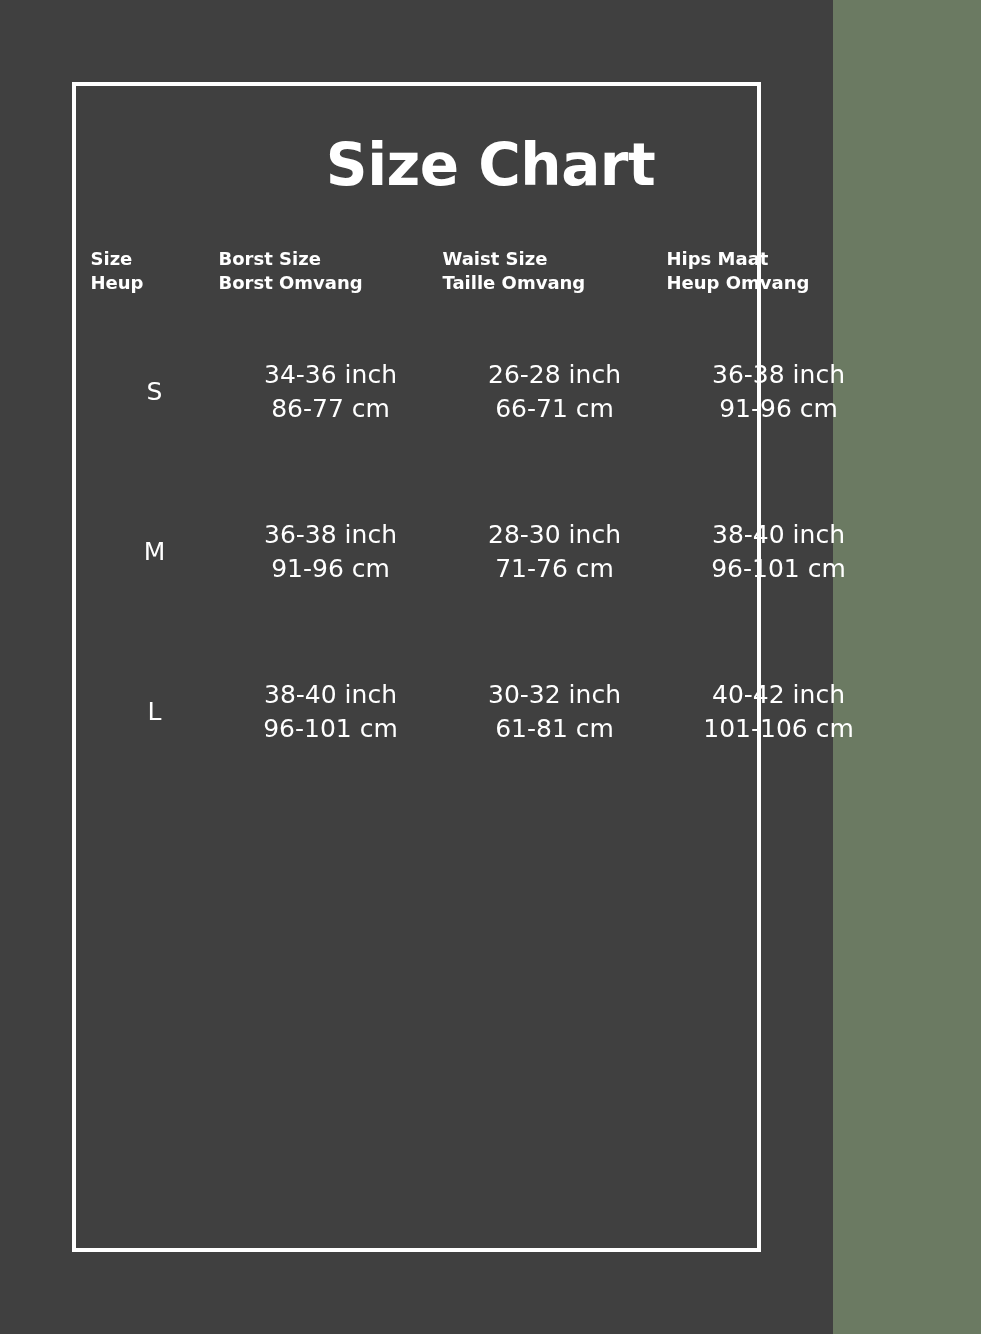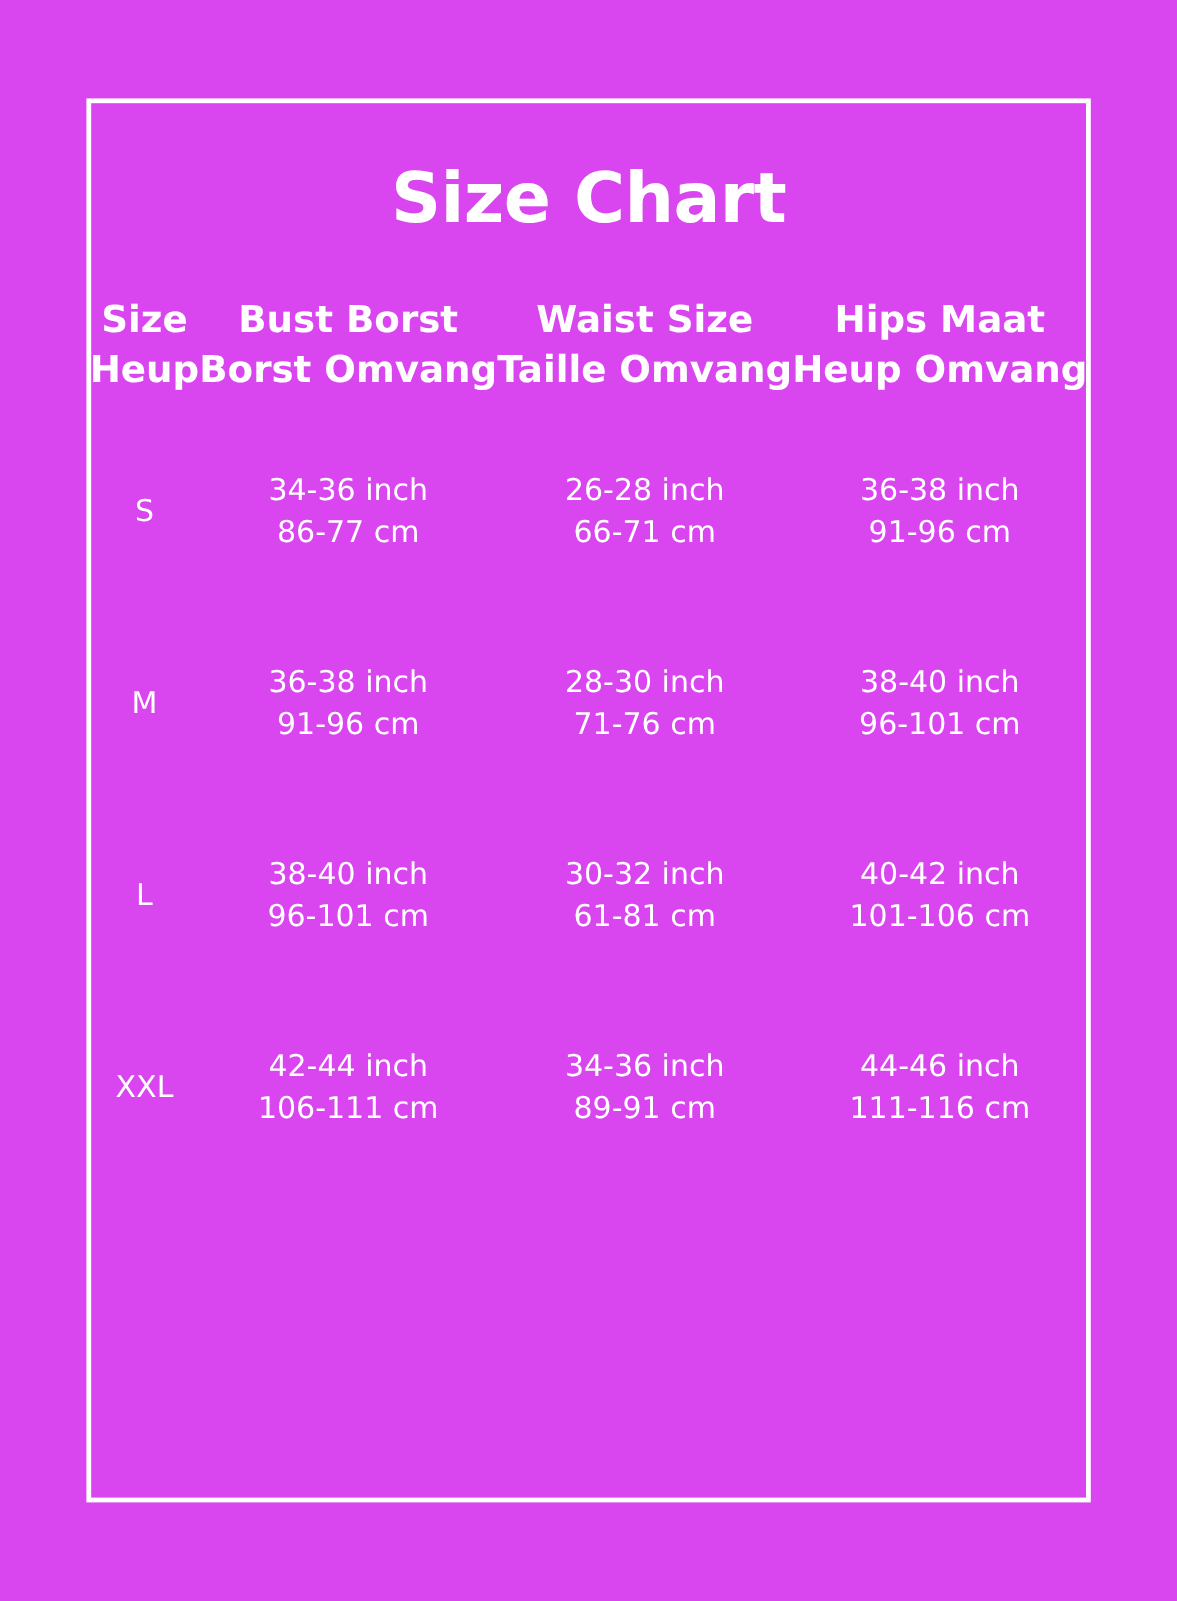--- a/index.html
+++ b/index.html
@@ -8,23 +8,23 @@
   }
   body {
     width: 981px;
     height: 1334px;
     background: #6b7a62;
     font-family: "DejaVu Sans", sans-serif;
     overflow: hidden;
   }
   .page {
     position: relative;
-    width: 981px;
+    width: 833px;
     height: 1334px;
-    background: #d946ef;
+    background: #404040;
     box-sizing: border-box;
   }
   .frame {
     position: absolute;
     left: 72px;
     top: 82px;
     right: 72px;
     bottom: 82px;
     border: 4px solid #ffffff;
     box-sizing: border-box;
@@ -52,26 +52,26 @@
     white-space: nowrap;
   }
   table.size-table {
     margin: 0 auto;
     margin-top: 46px;
     width: 800px;
     border-collapse: collapse;
     color: #ffffff;
   }
   table.size-table th {
-    font-size: 31px;
+    font-size: 18px;
     font-weight: bold;
     line-height: 1.32;
     padding: 0 0 18px 0;
     vertical-align: top;
-    text-align: center;
+    text-align: left;
   }
   table.size-table th .hdr-line {
     display: block;
     white-space: nowrap;
   }
   table.size-table td {
     font-size: 25px;
     font-weight: normal;
     line-height: 1.38;
     text-align: center;
@@ -108,21 +108,21 @@
     </div>
 
     <table class="size-table">
       <thead>
         <tr>
           <th class="size-col">
             <span class="hdr-line">Size</span>
             <span class="hdr-line">Heup</span>
           </th>
           <th class="bust-col">
-            <span class="hdr-line">Bust Borst</span>
+            <span class="hdr-line">Borst Size</span>
             <span class="hdr-line">Borst Omvang</span>
           </th>
           <th class="waist-col">
             <span class="hdr-line">Waist Size</span>
             <span class="hdr-line">Taille Omvang</span>
           </th>
           <th class="hips-col">
             <span class="hdr-line">Hips Maat</span>
             <span class="hdr-line">Heup Omvang</span>
           </th>
@@ -172,33 +172,18 @@
             <span class="cell-line">30-32 inch</span>
             <span class="cell-line">61-81 cm</span>
           </td>
           <td class="hips-col">
             <span class="cell-line">40-42 inch</span>
             <span class="cell-line">101-106 cm</span>
           </td>
         </tr>
 
 
-        <tr>
-          <td class="size-col">XXL</td>
-          <td class="bust-col">
-            <span class="cell-line">42-44 inch</span>
-            <span class="cell-line">106-111 cm</span>
-          </td>
-          <td class="waist-col">
-            <span class="cell-line">34-36 inch</span>
-            <span class="cell-line">89-91 cm</span>
-          </td>
-          <td class="hips-col">
-            <span class="cell-line">44-46 inch</span>
-            <span class="cell-line">111-116 cm</span>
-          </td>
-        </tr>
 
       </tbody>
     </table>
 
   </div>
 </div>
 
 </body></html>

